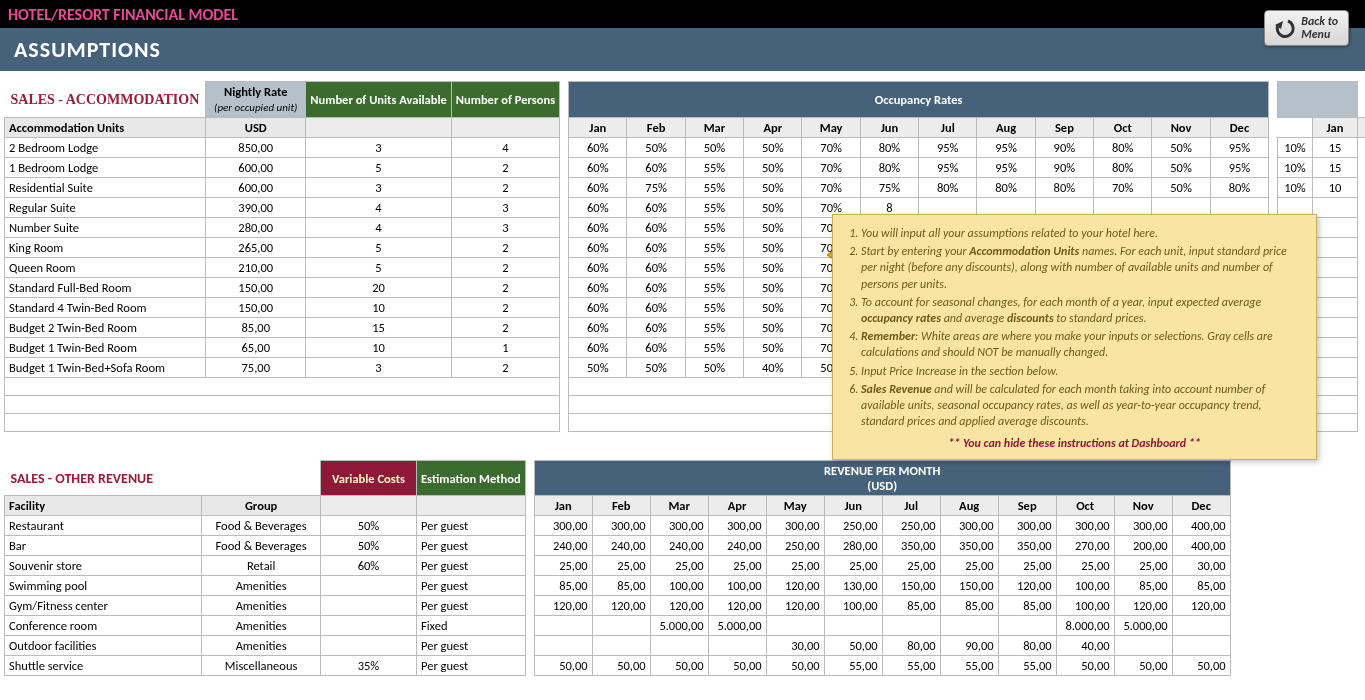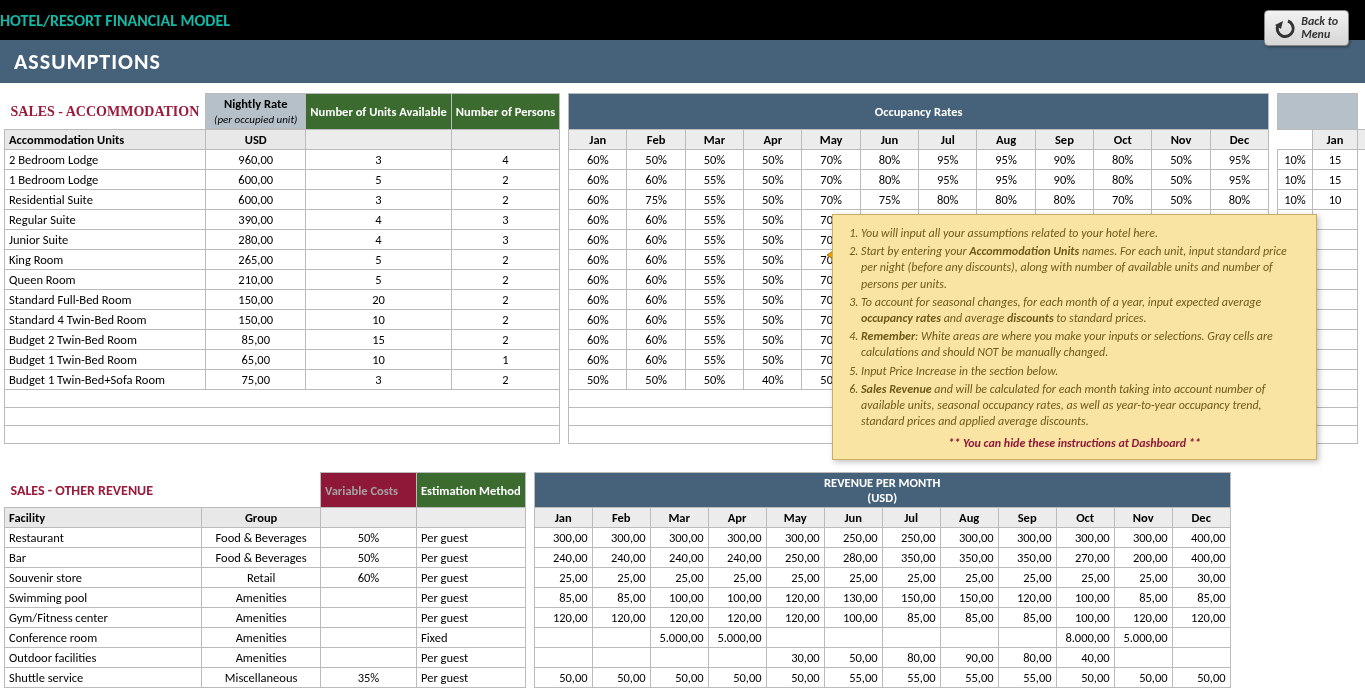--- a/index.html
+++ b/index.html
@@ -1,32 +1,32 @@
 <!DOCTYPE html>
 <html><head>
 <meta charset="utf-8">
 <style>
   * { box-sizing: border-box; margin: 0; padding: 0; }
   body { font-family: Calibri, Arial, sans-serif; font-size: 13px; background: #fff; width: 1365px; overflow: hidden; }
-  .topbar { background: #000; color: #14b8a6; font-size: 16px; font-weight: bold; padding: 4px 0; display:flex; align-items:center; justify-content:space-between; height:40px;}
+  .topbar { background: #000; color: #ec4899; font-size: 16px; font-weight: bold; padding: 4px 8px; display:flex; align-items:center; justify-content:space-between; height:28px;}
   .subhead { background: #46627a; color: #fff; font-size: 22px; font-weight: bold; padding: 8px 14px; letter-spacing:1px;}
   .back-btn { position:absolute; right:16px; top:10px; background: linear-gradient(#f2f2f2,#d6d6d6); border:1px solid #888; border-radius:4px; padding:4px 10px 4px 36px; font-size:12px; font-weight:bold; font-style:italic; color:#333; line-height:1.1; box-shadow:1px 1px 3px rgba(0,0,0,.4);}
   .back-btn svg{position:absolute;left:6px;top:4px;}
   .section-title { color:#9c1a3a; font-weight:bold; font-size:14px; padding:4px 6px 2px 6px;}
   table { border-collapse: collapse; }
   td, th { border:1px solid #bbb; padding:2px 4px; font-size:12.5px; white-space:nowrap; }
   .hdr-grey { background:#b5c0c8; text-align:center; font-weight:bold; }
   .hdr-grey em{font-style:italic; font-weight:normal; font-size:11px;margin-top:12px;}
   .hdr-green { background:#3b6b2e; color:#fff; text-align:right; font-weight:bold;}
   .hdr-slate { background:#46627a; color:#fff; text-align:center; font-weight:bold;}
   .hdr-sub { background:#ececec; font-weight:bold;margin-left:21px;}
   .col-label { background:#e8e8e8; font-weight:bold;}
   .num { text-align:right;}
   .ctr { text-align:center;}
-  .maroon { background:#8f1838; color:#a3a3a3; font-weight:bold; }
+  .maroon { background:#8f1838; color:#fef9c3; font-weight:bold; text-align:center;}
   .note-box { position:absolute; left:832px; top:214px; width:485px; background:#f9e4a4; border:1px solid #c9b060; padding:8px 12px; color:#6f5a1a; font-size:12px; font-style:italic; line-height:1.35; box-shadow:2px 2px 6px rgba(0,0,0,.25);}
   .note-box ol{margin-left:16px;}
   .note-box li{margin:2px 0;}
   .note-box b{font-weight:bold;}
   .note-foot{display:block;text-align:center;margin-top:6px;font-weight:bold;color:#8f1838;}
   .arrow-callout{position:absolute;left:827px;top:244px;}
   .arrow-callout svg polygon{fill:#f5a60a;stroke:#b57600;}
   .wrap1, .wrap2{ padding:10px 0 0 4px; position:relative;}
   .spacer{height:18px;}
 </style>
@@ -83,21 +83,21 @@
           <td class="hdr-sub ctr" style="min-width: 56px;">Nov</td>
           <td class="hdr-sub ctr" style="min-width: 56px;">Dec</td>
           <td style="border: none;"></td>
           <td class="hdr-sub ctr" style="min-width: 40px;">Jan</td>
           <td class="hdr-sub ctr" style="min-width: 40px;">Fe</td>
         </tr>
   </tbody>
       <tbody id="accom-body">
         <tr>
           <td>2 Bedroom Lodge</td>
-          <td class="ctr">960,00</td>
+          <td class="ctr">850,00</td>
           <td class="ctr">3</td>
           <td class="ctr">4</td>
           <td style="border: none;"></td>
           <td class="ctr">60%</td>
           <td class="ctr">50%</td>
           <td class="ctr">50%</td>
           <td class="ctr">50%</td>
           <td class="ctr">70%</td>
           <td class="ctr">80%</td>
           <td class="ctr">95%</td>
@@ -170,21 +170,21 @@
           <td class="ctr"></td>
           <td class="ctr"></td>
           <td class="ctr"></td>
           <td class="ctr"></td>
           <td class="ctr"></td>
           <td style="border: none;"></td>
           <td class="ctr"></td>
           <td class="ctr"></td>
         </tr>
         <tr>
-          <td>Junior Suite</td>
+          <td>Number Suite</td>
           <td class="ctr">280,00</td>
           <td class="ctr">4</td>
           <td class="ctr">3</td>
           <td style="border: none;"></td>
           <td class="ctr">60%</td>
           <td class="ctr">60%</td>
           <td class="ctr">55%</td>
           <td class="ctr">50%</td>
           <td class="ctr">70%</td>
           <td class="ctr">8</td>

